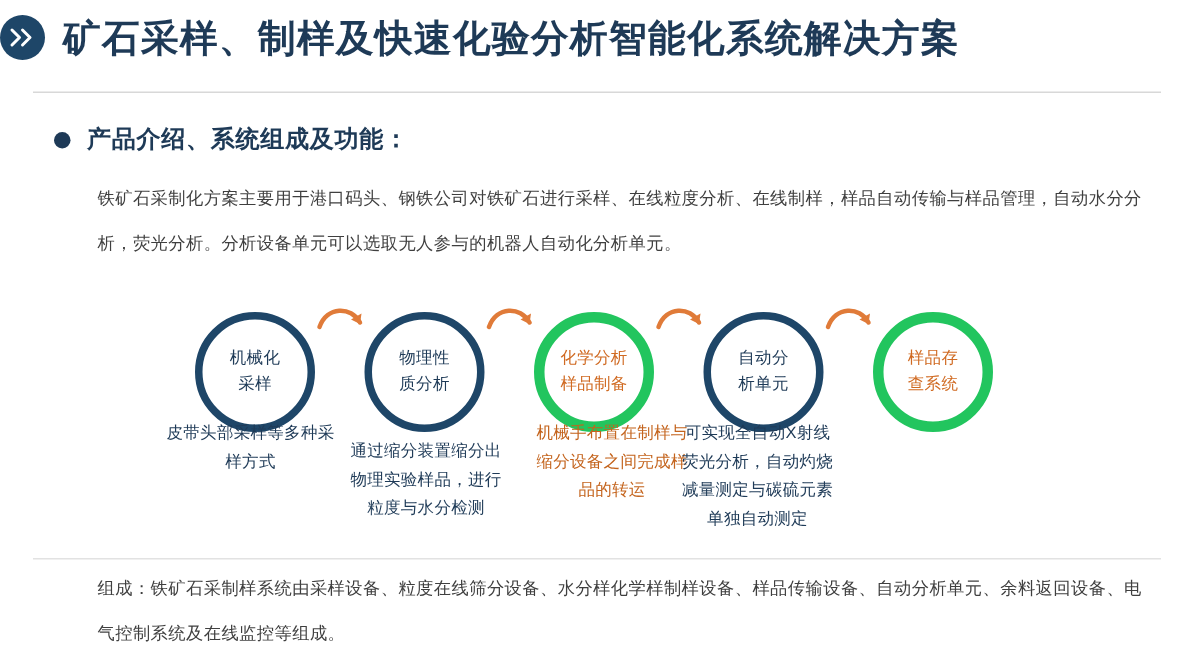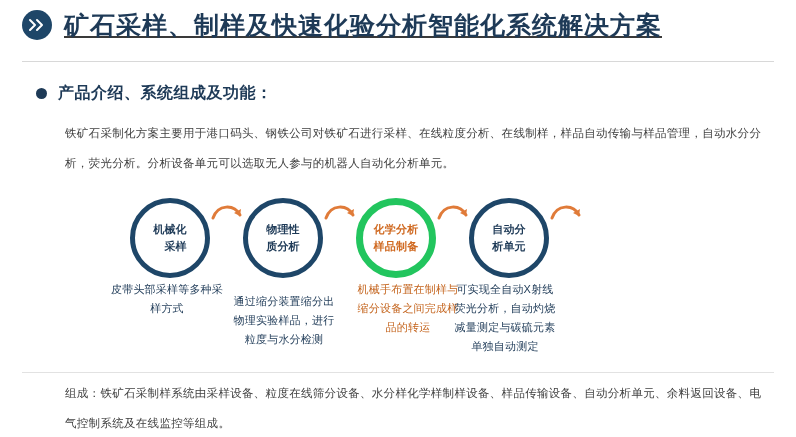--- a/index.html
+++ b/index.html
@@ -23,23 +23,21 @@
 
   
   .header {
     position: absolute;
     top: 0;
     left: 0;
     width: 796px;
     height: 50px;
     display: flex;
     align-items: center;
-    padding-left: 22px;
     box-sizing: border-box;
-    text-decoration: underline;
   }
   .header-chevrons {
     width: 30px;
     height: 30px;
     border-radius: 50%;
     background: #1e4668;
     display: flex;
     align-items: center;
     justify-content: center;
     margin-right: 12px;
@@ -100,33 +98,32 @@
   
   .circles {
     position: absolute;
     left: 130px;
     top: 192px;
     width: 540px;
     height: 80px;
   }
   .circle {
     position: absolute;
-    top: 6px;
+    top: 16px;
     width: 80px;
     height: 80px;
     border-radius: 50%;
     box-sizing: border-box;
     display: flex;
     align-items: center;
     justify-content: center;
-    text-align: right;
+    text-align: center;
     font-size: 11px;
     line-height: 17px;
     letter-spacing: 0.2px;
-    font-weight: bold;
   }
   .c-dark {
     border: 5px solid #1e4668;
     color: #1e3a57;
   }
   .c-orange {
     border: 7px solid #22c55e;
     color: #d06a22;
   }
   .arrow {
@@ -249,20 +246,26 @@
       </span>
     </div>
 
     <span class="arrow" style="left:419px;">
       <svg width="34" height="22" viewBox="0 0 34 22" aria-hidden="true">
         <path d="M3 18 C8 4, 24 4, 30 15" fill="none" stroke="#e07b39" stroke-width="3" stroke-linecap="round"></path>
         <path d="M30 16 L24 13 L31 9 Z" fill="#e07b39"></path>
       </svg>
     </span>
 
+    <div class="circle c-orange" style="left:452px;">
+      <span>
+        <span>样品存</span><br>
+        <span>查系统</span>
+      </span>
+    </div>
 
   </div>
 
   <div class="descs">
     <div class="desc d-dark" style="left:0px;   width:118px;">皮带头部采样等多种采样方式</div>
     <div class="desc d-dark" style="left:122px; width:108px;margin-top:12px;">通过缩分装置缩分出物理实验样品，进行粒度与水分检测</div>
     <div class="desc d-orange" style="left:236px; width:104px;">机械手布置在制样与缩分设备之间完成样品的转运</div>
     <div class="desc d-dark" style="left:344px; width:106px;">可实现全自动X射线荧光分析，自动灼烧减量测定与碳硫元素单独自动测定</div>
   </div>
 

